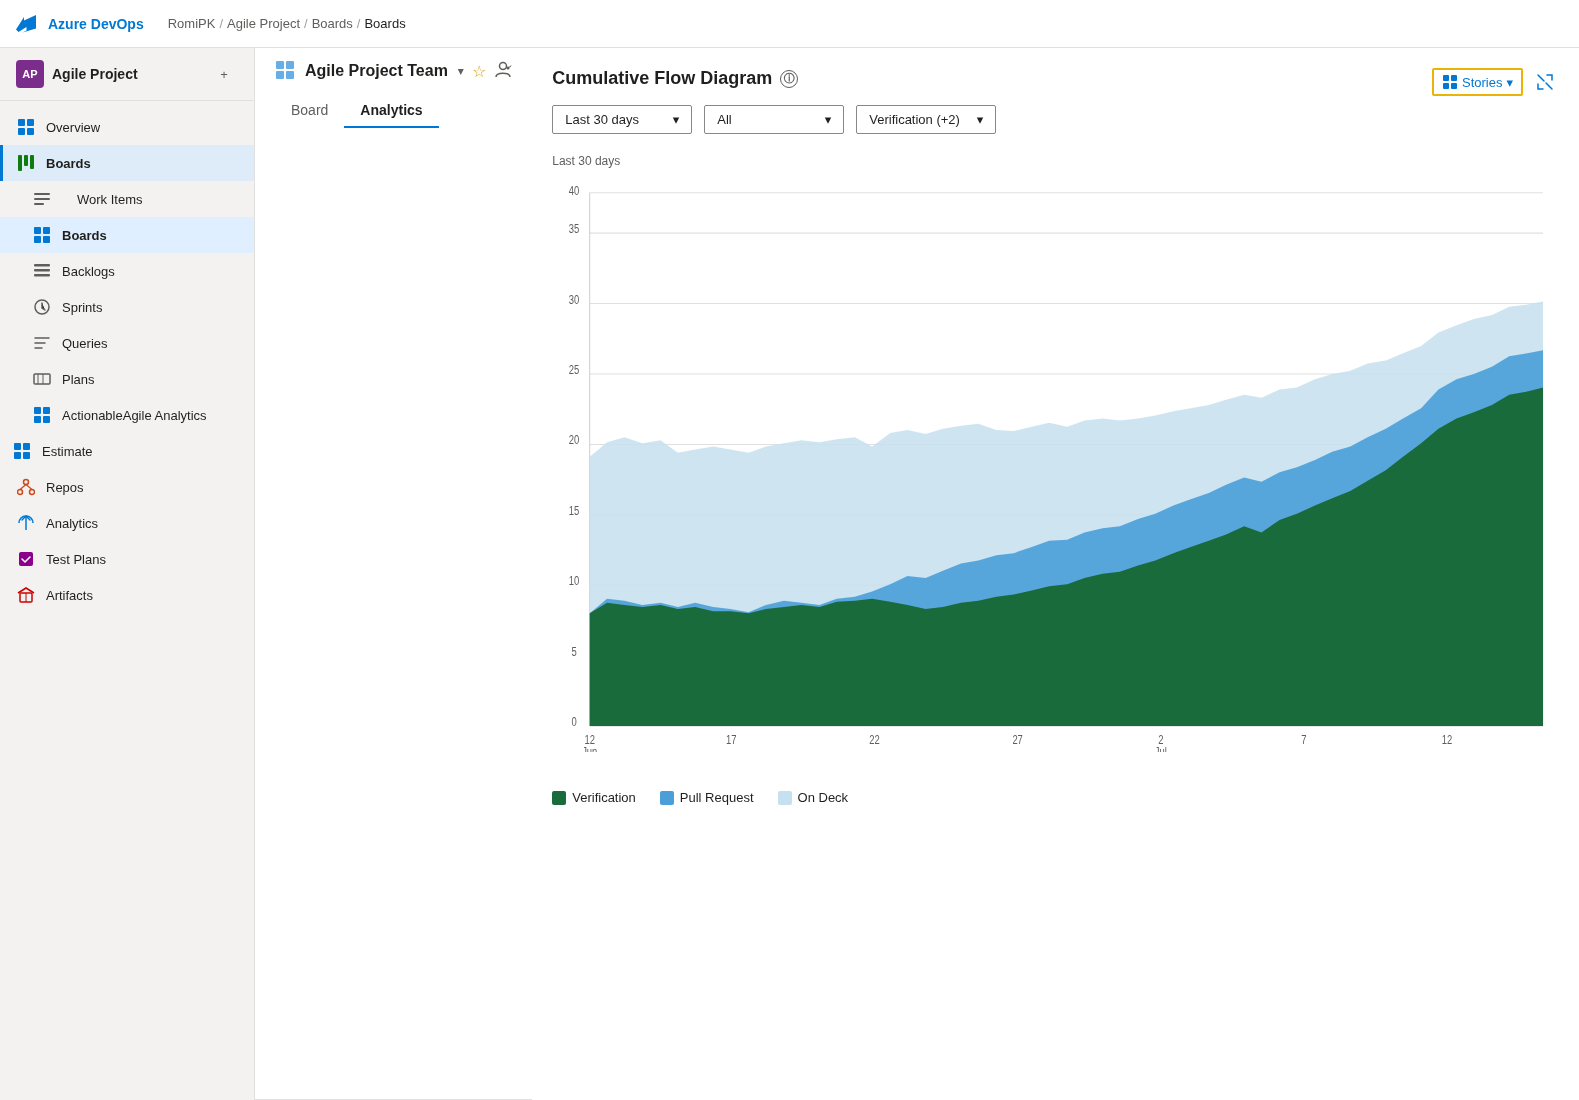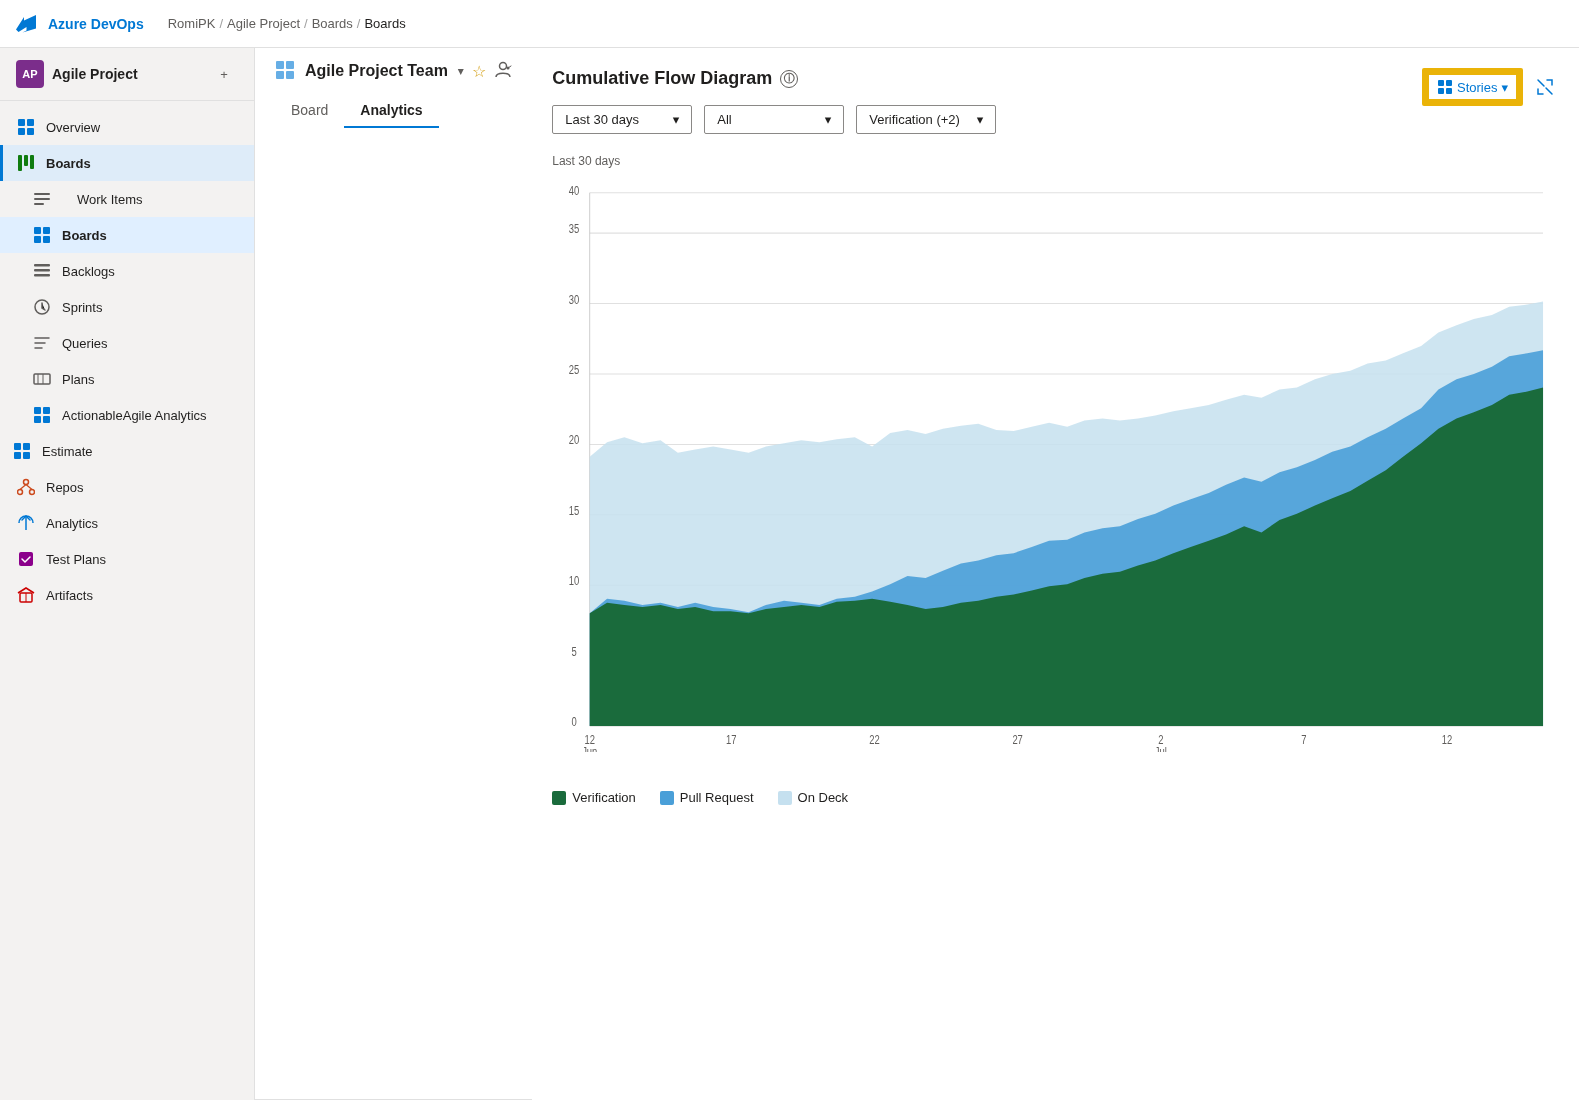--- a/index.html
+++ b/index.html
@@ -37,21 +37,21 @@
     .team-chevron { color: #605e5c; font-size: 12px; margin-left: 2px; }
     .team-star { color: #d4a017; font-size: 16px; }
     .team-person { color: #605e5c; font-size: 16px; }
     .tabs { display: flex; gap: 0; }
     .tab { padding: 8px 16px; cursor: pointer; font-size: 14px; color: #605e5c; border-bottom: 2px solid transparent; }
     .tab.active { color: #201f1e; border-bottom: 2px solid #0078d4; font-weight: 600; }
 
     
     .content-body { flex: 1; padding: 20px; overflow-y: auto; position: relative; }
     .content-toolbar { position: absolute; top: 20px; right: 20px; display: flex; align-items: center; gap: 8px; }
-    .stories-btn { display: flex; align-items: center; gap: 4px; padding: 4px 8px; border: 7px solid #eab308; border-radius: 2px; cursor: pointer; font-size: 13px; color: #0078d4; }
+    .stories-btn { display: flex; align-items: center; gap: 4px; padding: 4px 8px; border: 2px solid #eab308; border-radius: 2px; cursor: pointer; font-size: 13px; color: #0078d4; }
     .expand-btn { width: 28px; height: 28px; display: flex; align-items: center; justify-content: center; cursor: pointer; color: #0078d4; }
 
     .diagram-title { display: flex; align-items: center; gap: 8px; font-size: 18px; font-weight: 600; color: #201f1e; margin-bottom: 16px; }
     .info-icon { width: 18px; height: 18px; border-radius: 50%; border: 1px solid #605e5c; display: flex; align-items: center; justify-content: center; font-size: 11px; color: #605e5c; cursor: pointer; }
 
     .filters { display: flex; gap: 12px; margin-bottom: 20px; }
     .filter-dropdown { display: flex; align-items: center; justify-content: space-between; padding: 6px 12px; border: 1px solid #8a8886; border-radius: 2px; cursor: pointer; min-width: 140px; background: #fff; font-size: 13px; color: #201f1e; gap: 8px; }
 
     
     .chart-container { position: relative; width: 100%; height: 620px; }

